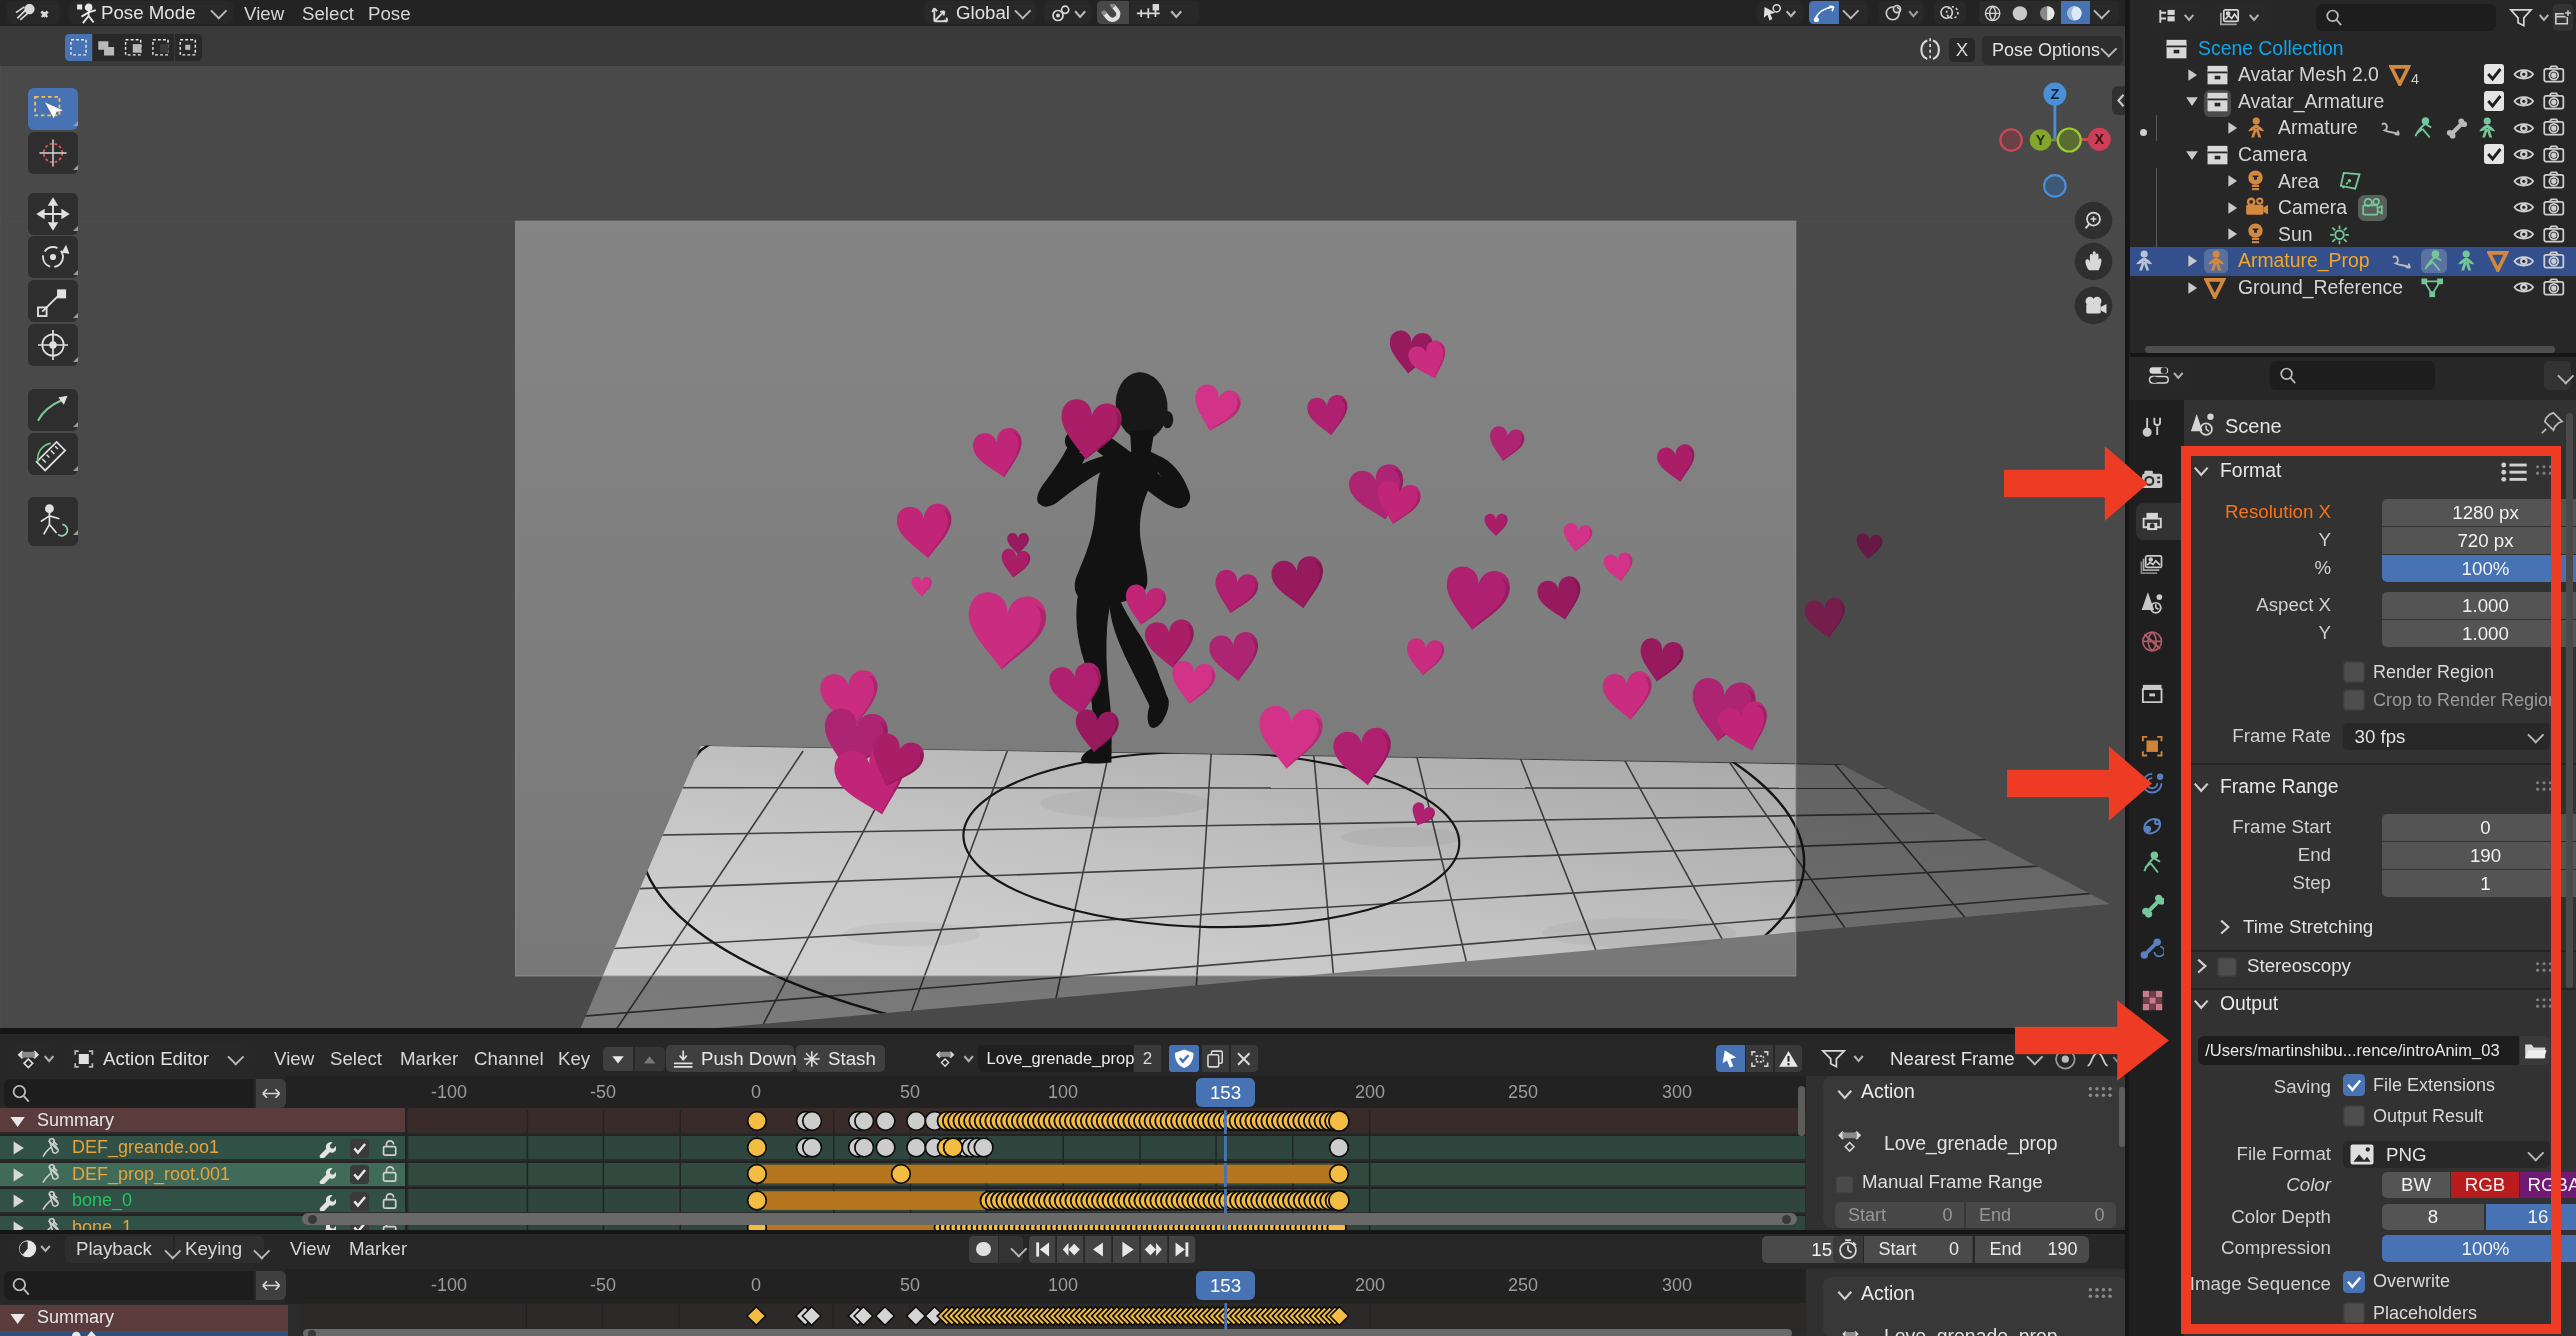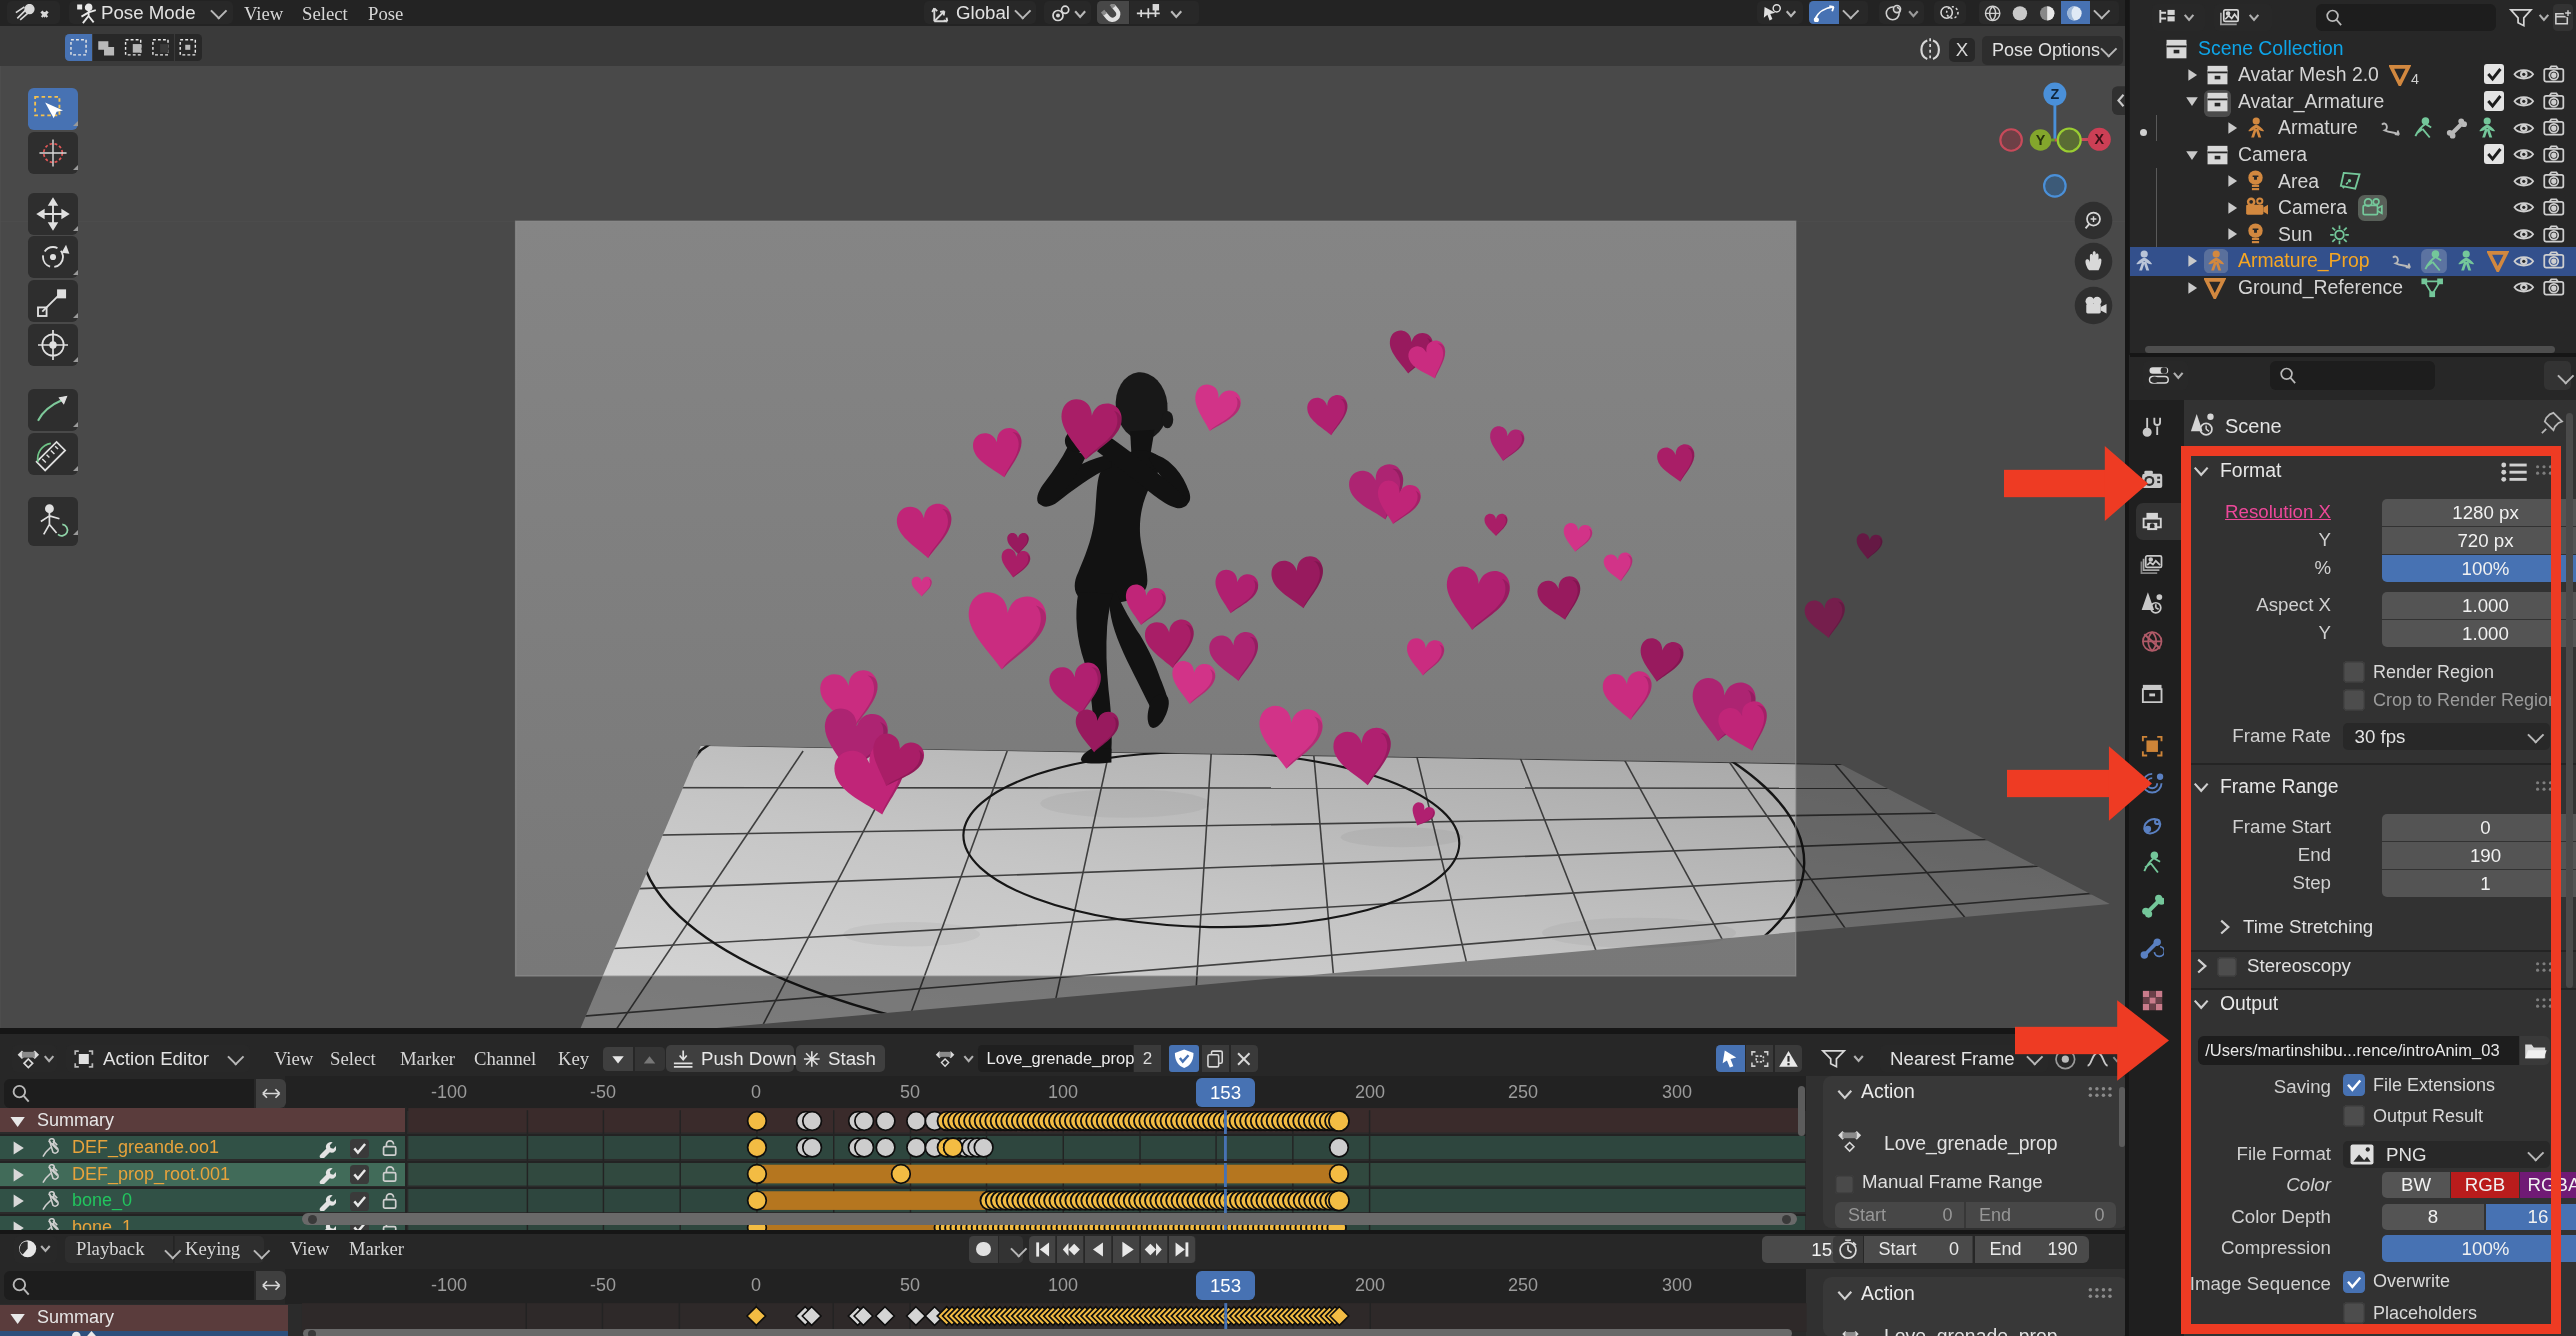--- a/index.html
+++ b/index.html
@@ -1,16 +1,16 @@
 <!DOCTYPE html>
 <html style="font-size:11.5px"><head><meta charset="utf-8"><style>
 *{margin:0;padding:0;box-sizing:border-box;}
 html,body{width:2576px;height:1337px;background:#181818;font-family:"Liberation Sans",sans-serif;overflow:hidden;position:relative;}
 .abs{position:absolute;}
-.menu{color:#d6d6d6;font-size:18.7px;white-space:nowrap;font-family:Liberation Serif, serif;}
+.menu{color:#d6d6d6;font-size:18.7px;white-space:nowrap;}
 .fld{position:absolute;background:#545454;border-radius:5px;color:#f1f1f1;font-size:18.7px;display:flex;align-items:center;justify-content:center;white-space:nowrap;margin-left:39px;}
 .drop{position:absolute;background:#282828;border-radius:5px;color:#e2e2e2;font-size:18.7px;display:flex;align-items:center;white-space:nowrap;}
 .lbl{position:absolute;color:#cfcfcf;font-size:18.7px;text-align:right;white-space:nowrap;}
 .chv{display:inline-block;width:11.5px;height:11.5px;border-right:2.2px solid #b8b8b8;border-bottom:2.2px solid #b8b8b8;transform:rotate(45deg);margin-left:10px;margin-bottom:4.3px;}
 </style></head><body>
 <div class="abs" style="left:0;top:0;width:2128px;height:1032px;background:#4d4d4d;overflow:hidden;">
     <svg class="abs" style="left:0;top:66px;" width="2128" height="966" viewBox="0 0 2960 1344">
       <defs>
         <linearGradient id="wallg" x1="0" y1="0" x2="0" y2="1">
           <stop offset="0" stop-color="#858585"></stop>
@@ -1812,21 +1812,21 @@
 <svg class="abs" style="left:2500px;top:460px;" width="29" height="24.4" viewBox="0 0 40 34">
     <g fill="#d0d0d0">
       <circle cx="5" cy="7" r="3.4"></circle>
       <circle cx="5" cy="17" r="3.4"></circle>
       <circle cx="5" cy="27" r="3.4"></circle>
       <rect x="13" y="5" width="24" height="4"></rect>
       <rect x="13" y="15" width="24" height="4"></rect>
       <rect x="13" y="25" width="24" height="4"></rect>
     </g>
   </svg>
-<div class="lbl" style="left:2185px;top:501px;width:146px;color:#ec4899;text-decoration:underline;">Resolution X</div>
+<div class="lbl" style="left:2185px;top:501px;width:146px;color:#f97316;">Resolution X</div>
 <div class="fld" style="left:2343px;top:499px;width:207px;height:27px;background:#545454;border-radius:5px 5px 0 0;">1280 px</div>
 <div class="lbl" style="left:2185px;top:529px;width:146px;color:#d0d0d0;">Y</div>
 <div class="fld" style="left:2343px;top:527px;width:207px;height:27px;background:#545454;border-radius:0;">720 px</div>
 <div class="lbl" style="left:2185px;top:557px;width:146px;color:#d0d0d0;">%</div>
 <div class="fld" style="left:2343px;top:555px;width:207px;height:27px;background:#4772b3;border-radius:0 0 5px 5px;">100%</div>
 <div class="lbl" style="left:2185px;top:594px;width:146px;color:#d0d0d0;">Aspect X</div>
 <div class="fld" style="left:2343px;top:592px;width:207px;height:27px;background:#545454;border-radius:5px 5px 0 0;">1.000</div>
 <div class="lbl" style="left:2185px;top:622px;width:146px;color:#d0d0d0;">Y</div>
 <div class="fld" style="left:2343px;top:620px;width:207px;height:27px;background:#545454;border-radius:0 0 5px 5px;">1.000</div>
 <div class="abs" style="left:2343px;top:661px;width:21.6px;height:21.6px;background:#4d4d4d;border-radius:4.3px;box-shadow:inset 0 0 0 1.4px #3c3c3c;"></div>

